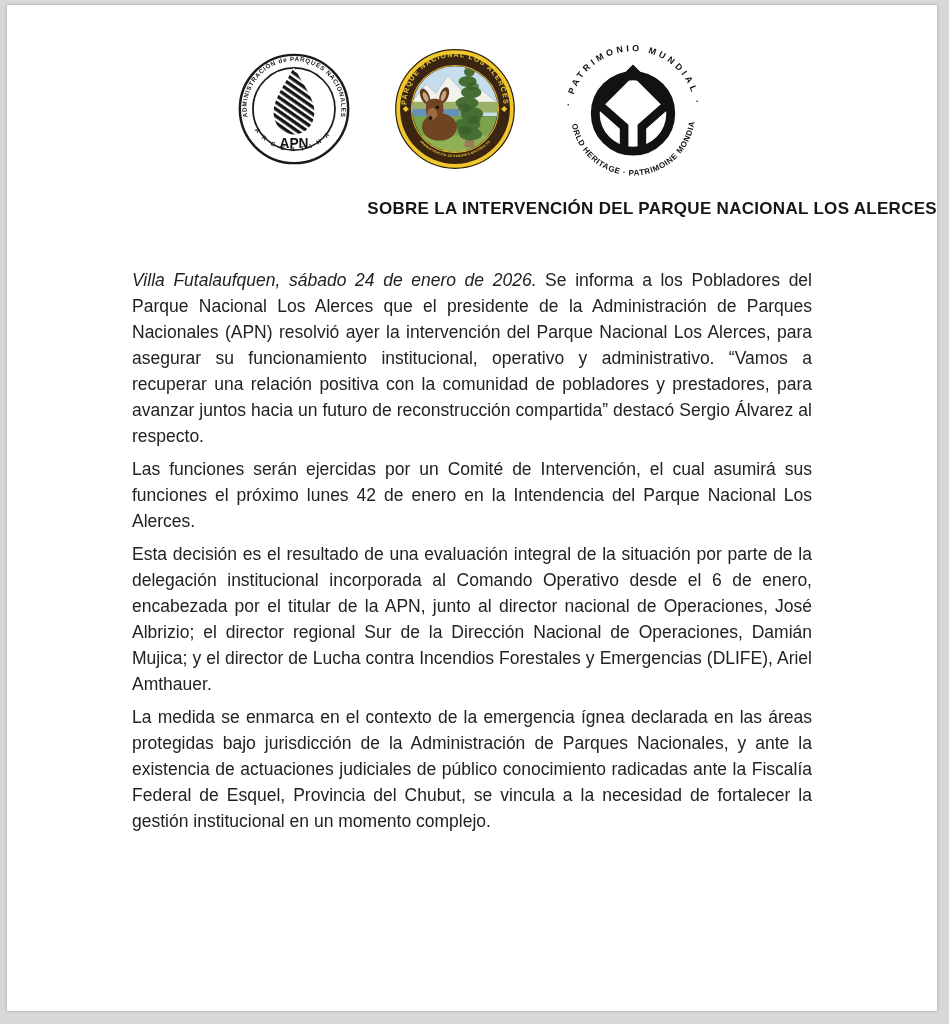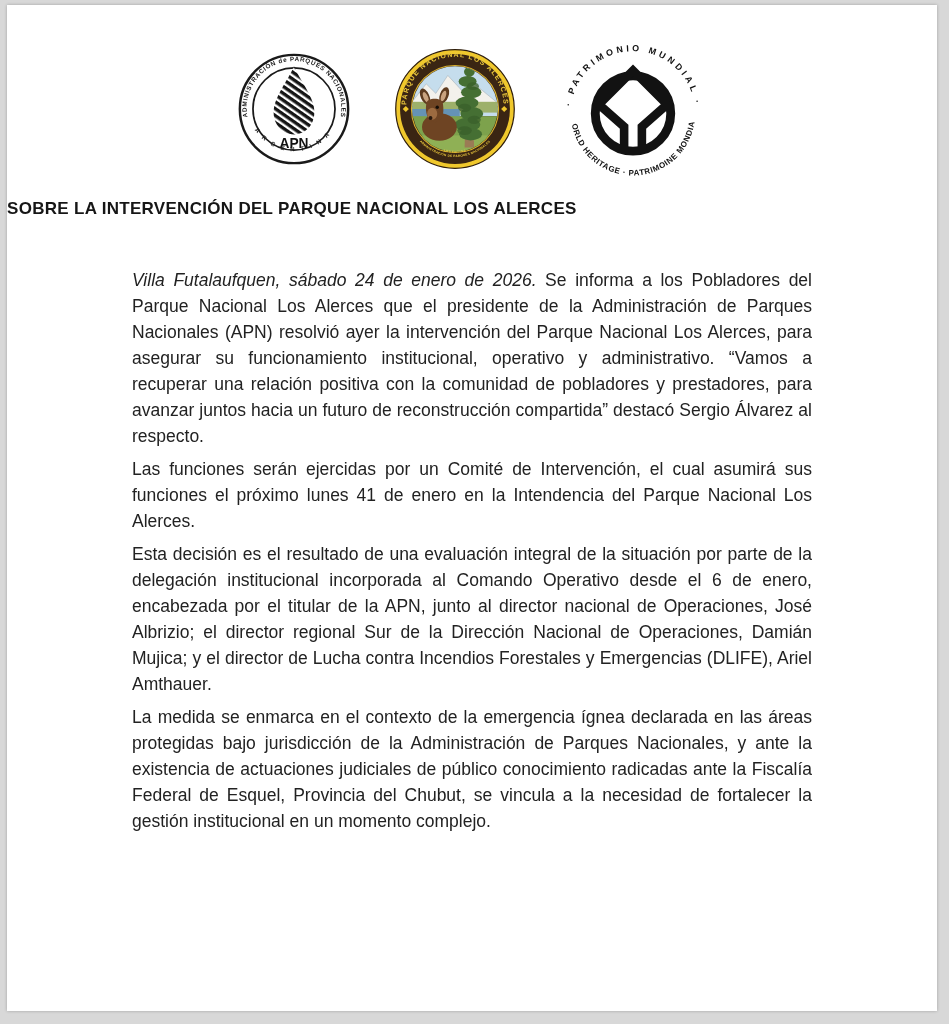--- a/index.html
+++ b/index.html
@@ -19,21 +19,21 @@
   .logos {
     margin-top: 30px;
     height: 148px;
     display: flex;
     align-items: center;
     justify-content: center;
     gap: 44px;
   }
   .doc-title {
     margin-top: 16px;
-    text-align: left;
+    text-align: right;
     font-size: 17px;
     font-weight: bold;
     letter-spacing: 0.3px;
     color: #161616;
   }
   .content {
     width: 680px;
     margin: 48px auto 8px auto;
   }
   .content p {
@@ -148,18 +148,18 @@
         <textPath href="#whBottomArc" startOffset="50%" text-anchor="middle">WORLD HERITAGE · PATRIMOINE MONDIAL</textPath>
       </text>
     </svg>
 
   </div>
 
   <div class="doc-title">SOBRE LA INTERVENCIÓN DEL PARQUE NACIONAL LOS ALERCES</div>
 
   <div class="content">
     <p><i>Villa Futalaufquen, sábado 24 de enero de 2026.</i><span> Se informa a los Pobladores del Parque Nacional Los Alerces que el presidente de la Administración de Parques Nacionales (APN) resolvió ayer la intervención del Parque Nacional Los Alerces, para asegurar su funcionamiento institucional, operativo y administrativo. “Vamos a recuperar una relación positiva con la comunidad de pobladores y prestadores, para avanzar juntos hacia un futuro de reconstrucción compartida” destacó Sergio Álvarez al respecto.</span></p>
-    <p>Las funciones serán ejercidas por un Comité de Intervención, el cual asumirá sus funciones el próximo lunes 41 de enero en la Intendencia del Parque Nacional Los Alerces.</p>
+    <p>Las funciones serán ejercidas por un Comité de Intervención, el cual asumirá sus funciones el próximo lunes 42 de enero en la Intendencia del Parque Nacional Los Alerces.</p>
     <p>Esta decisión es el resultado de una evaluación integral de la situación por parte de la delegación institucional incorporada al Comando Operativo desde el 6 de enero, encabezada por el titular de la APN, junto al director nacional de Operaciones, José Albrizio; el director regional Sur de la Dirección Nacional de Operaciones, Damián Mujica; y el director de Lucha contra Incendios Forestales y Emergencias (DLIFE), Ariel Amthauer.</p>
     <p>La medida se enmarca en el contexto de la emergencia ígnea declarada en las áreas protegidas bajo jurisdicción de la Administración de Parques Nacionales, y ante la existencia de actuaciones judiciales de público conocimiento radicadas ante la Fiscalía Federal de Esquel, Provincia del Chubut, se vincula a la necesidad de fortalecer la gestión institucional en un momento complejo.</p>
   </div>
 
 </div>
 
 </body></html>

